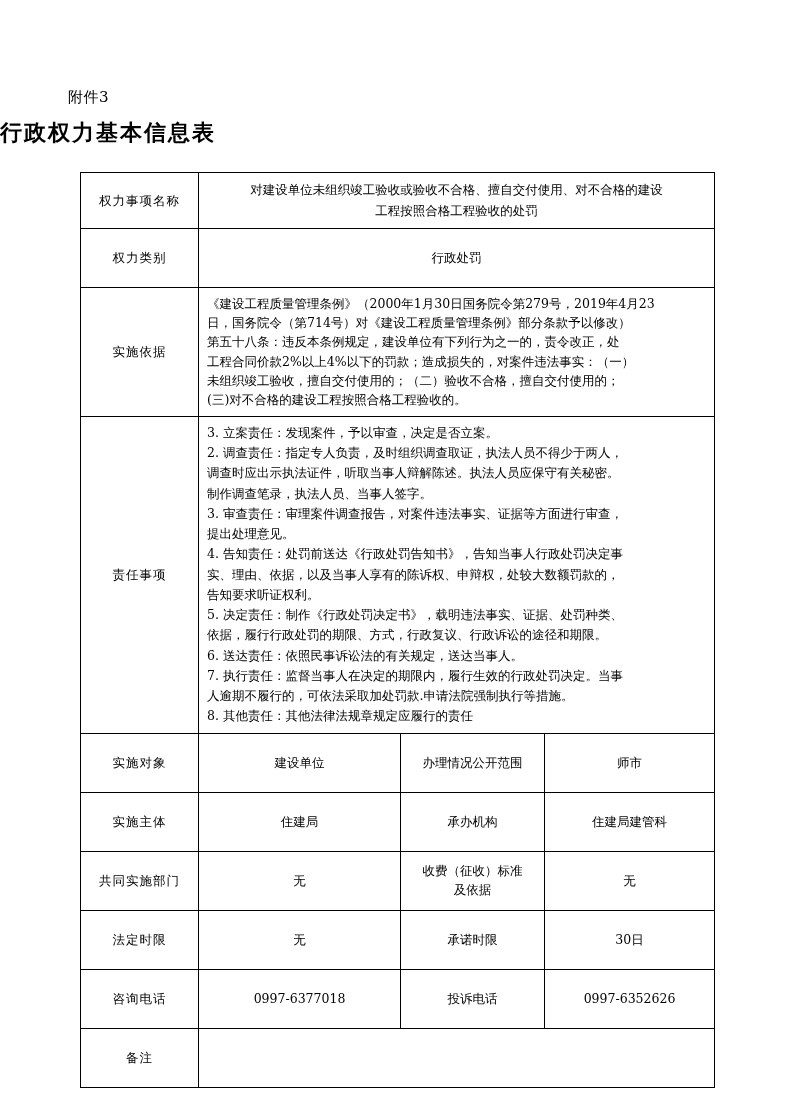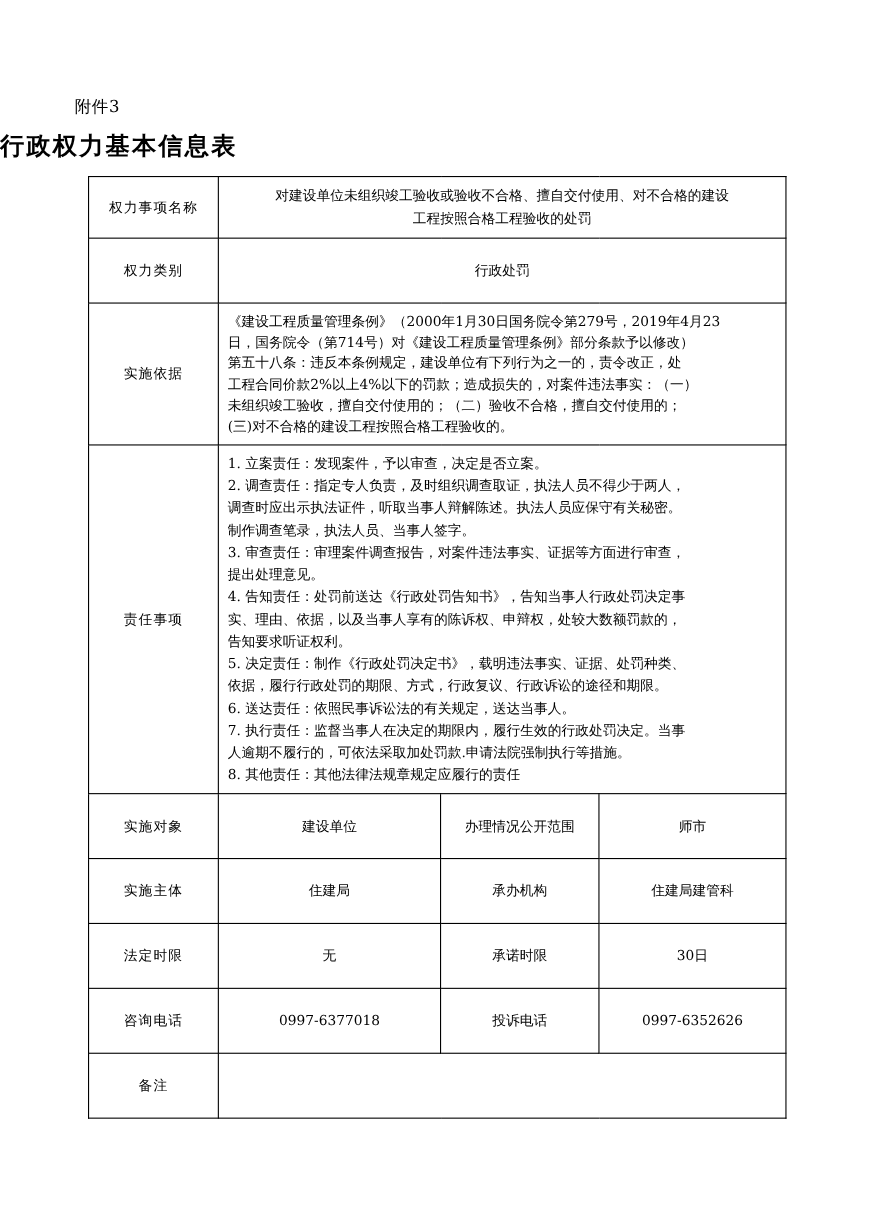--- a/index.html
+++ b/index.html
@@ -36,21 +36,21 @@
     width: 794px;
     text-align: left;
     font-size: 22px;
     font-weight: bold;
     font-family: "DejaVu Serif", "Liberation Serif", serif;
     letter-spacing: 2px;
   }
   table.main-table {
     position: absolute;
     left: 80px;
-    top: 160px;
+    top: 172px;
     width: 634px;
     border-collapse: collapse;
     table-layout: fixed;
   }
   table.main-table td {
     border: 1px solid #000000;
     font-size: 12.5px;
     font-family: "DejaVu Serif", "Liberation Serif", serif;
     padding: 6px 8px;
     vertical-align: middle;
@@ -130,21 +130,21 @@
             <div>未组织竣工验收，擅自交付使用的；（二）验收不合格，擅自交付使用的；</div>
             <div>(三)对不合格的建设工程按照合格工程验收的。</div>
           </div>
         </td>
       </tr>
 
       <tr>
         <td class="label-cell">责任事项</td>
         <td class="body-cell" colspan="3">
           <div class="duty-block cell-lines">
-            <div>1. 立案责任：发现案件，予以审查，决定是否立案。</div>
+            <div>3. 立案责任：发现案件，予以审查，决定是否立案。</div>
             <div>2. 调查责任：指定专人负责，及时组织调查取证，执法人员不得少于两人，</div>
             <div>调查时应出示执法证件，听取当事人辩解陈述。执法人员应保守有关秘密。</div>
             <div>制作调查笔录，执法人员、当事人签字。</div>
             <div>3. 审查责任：审理案件调查报告，对案件违法事实、证据等方面进行审查，</div>
             <div>提出处理意见。</div>
             <div>4. 告知责任：处罚前送达《行政处罚告知书》，告知当事人行政处罚决定事</div>
             <div>实、理由、依据，以及当事人享有的陈诉权、申辩权，处较大数额罚款的，</div>
             <div>告知要求听证权利。</div>
             <div>5. 决定责任：制作《行政处罚决定书》，载明违法事实、证据、处罚种类、</div>
             <div>依据，履行行政处罚的期限、方式，行政复议、行政诉讼的途径和期限。</div>
@@ -163,20 +163,31 @@
         <td class="center-cell">师市</td>
       </tr>
 
       <tr class="row-tall-basis">
         <td class="label-cell">实施主体</td>
         <td class="center-cell">住建局</td>
         <td class="center-cell">承办机构</td>
         <td class="center-cell">住建局建管科</td>
       </tr>
 
+      <tr class="row-tall-basis">
+        <td class="label-cell">共同实施部门</td>
+        <td class="center-cell">无</td>
+        <td class="center-cell">
+          <div class="two-line-label">
+            <div>收费（征收）标准</div>
+            <div>及依据</div>
+          </div>
+        </td>
+        <td class="center-cell">无</td>
+      </tr>
 
       <tr class="row-tall-basis">
         <td class="label-cell">法定时限</td>
         <td class="center-cell">无</td>
         <td class="center-cell">承诺时限</td>
         <td class="center-cell">30日</td>
       </tr>
 
       <tr class="row-tall-basis">
         <td class="label-cell">咨询电话</td>

